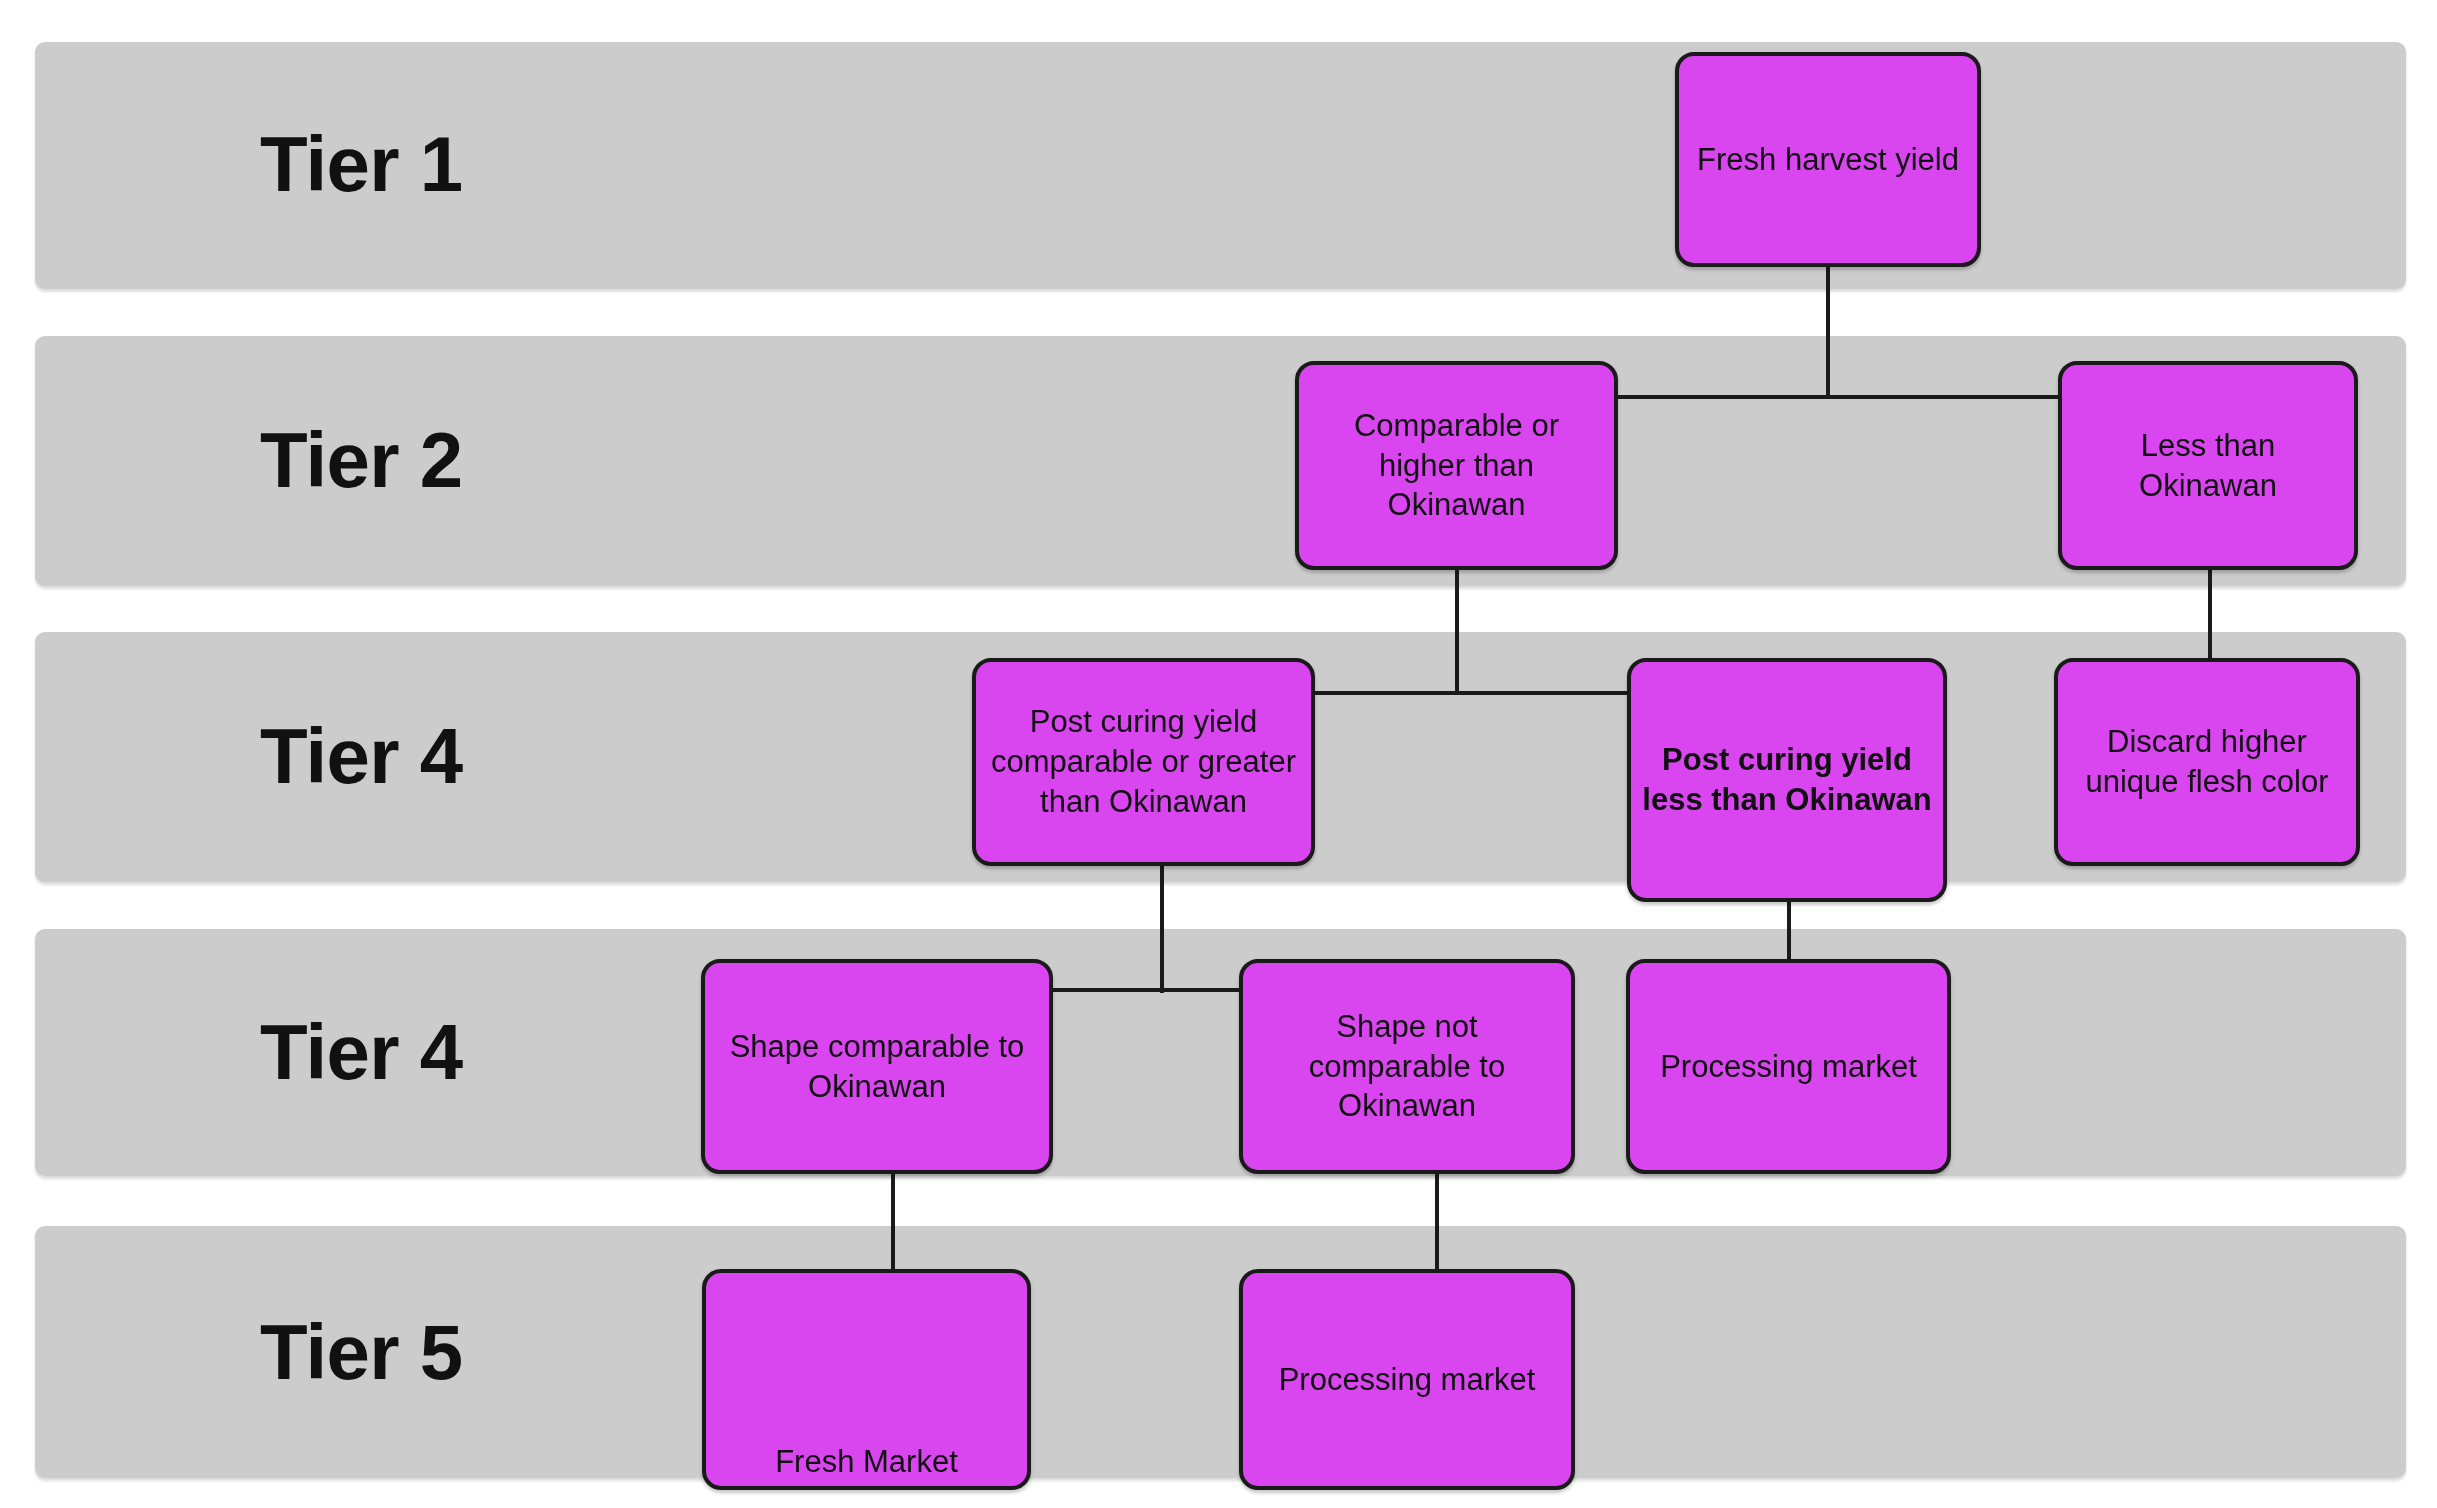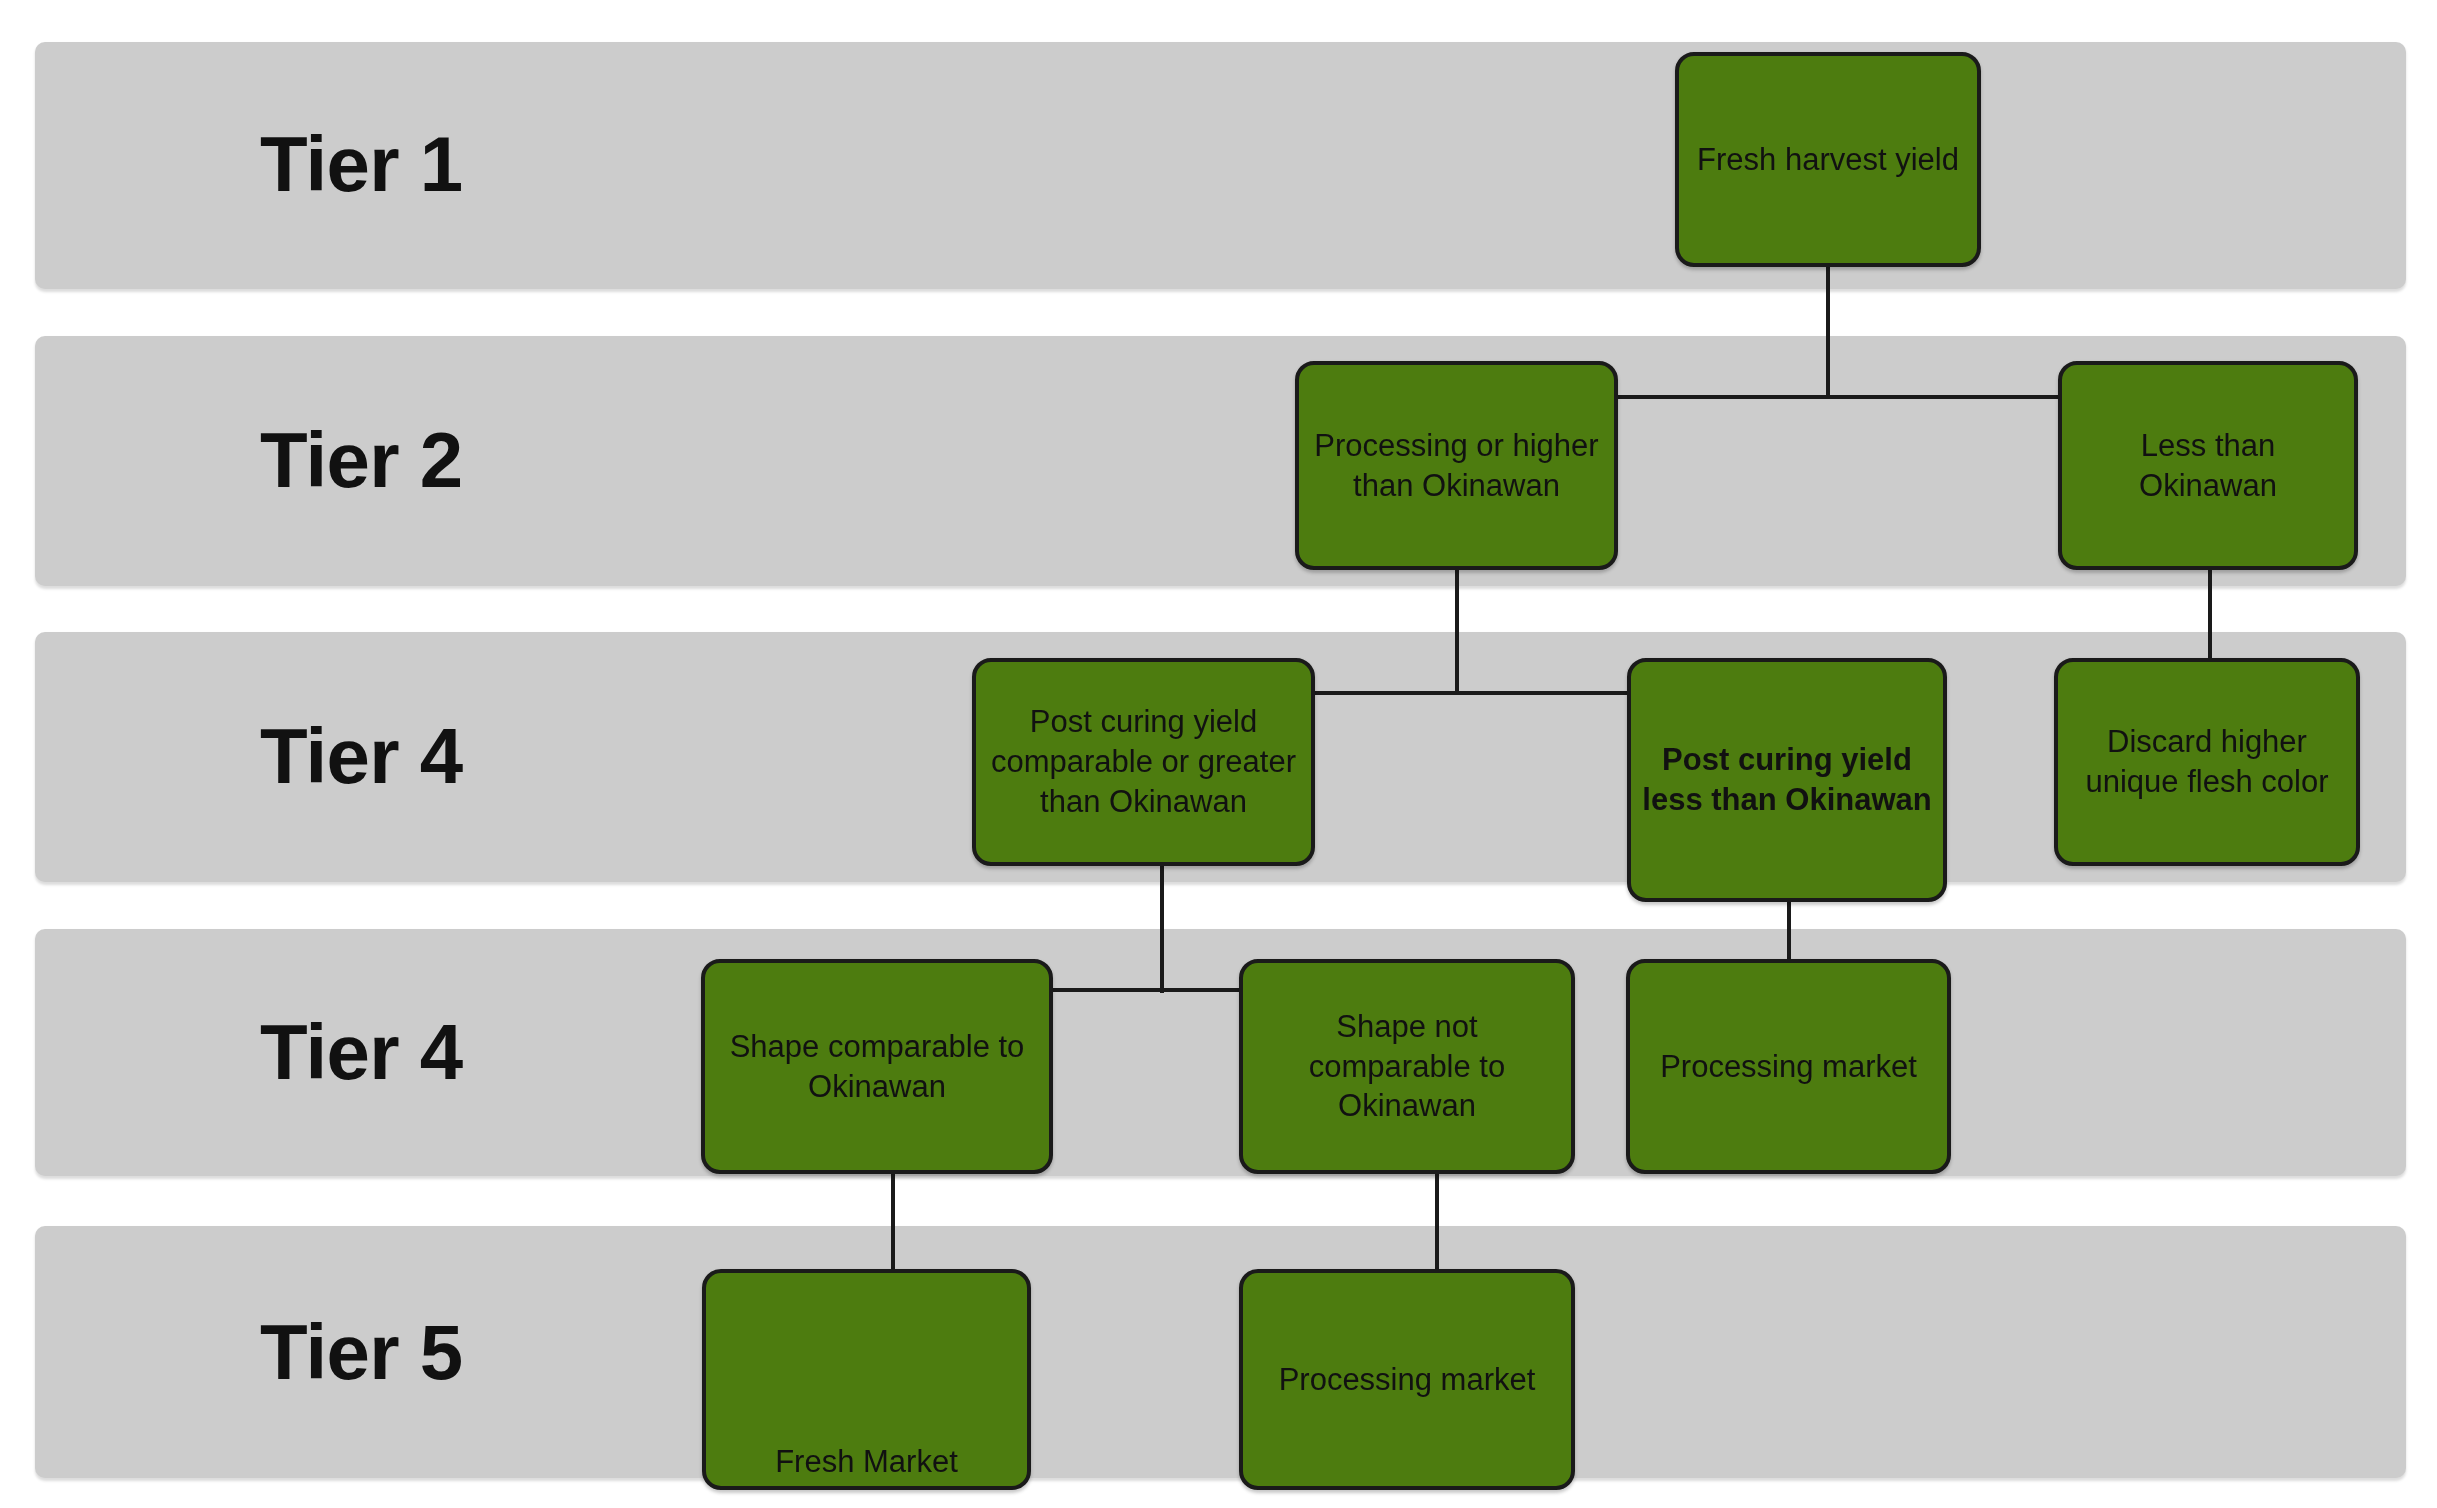--- a/index.html
+++ b/index.html
@@ -29,21 +29,21 @@
     font-size: 78px;
     font-weight: 700;
     color: #111111;
     letter-spacing: -0.7px;
     line-height: 1;
     white-space: nowrap;
     transform: translateY(-50%);
   }
   .node {
     position: absolute;
-    background: #4d7c0f;
+    background: #d946ef;
     border: 4.3px solid #1a1a1a;
     border-radius: 19px;
     box-sizing: border-box;
     display: flex;
     align-items: center;
     justify-content: center;
     text-align: center;
     font-size: 31px;
     line-height: 1.28;
     color: #111111;
@@ -97,21 +97,21 @@
   <div class="tier-label" style="top:460px;">Tier 2</div>
   <div class="tier-label" style="top:756px;">Tier 4</div>
   <div class="tier-label" style="top:1052px;">Tier 4</div>
   <div class="tier-label" style="top:1352px;">Tier 5</div>
 
   <div class="node" style="left:1675px;top:52px;width:306px;height:215px;">
     <span>Fresh harvest yield</span>
   </div>
 
   <div class="node" style="left:1295px;top:361px;width:323px;height:209px;">
-    <span>Processing or higher than Okinawan</span>
+    <span>Comparable or higher than Okinawan</span>
   </div>
   <div class="node" style="left:2058px;top:361px;width:300px;height:209px;">
     <span>Less than Okinawan</span>
   </div>
 
   <div class="node" style="left:972px;top:658px;width:343px;height:208px;">
     <span>Post curing yield comparable or greater than Okinawan</span>
   </div>
   <div class="node" style="left:1627px;top:658px;width:320px;height:244px;font-weight:bold;">
     <span>Post curing yield less than Okinawan</span>

